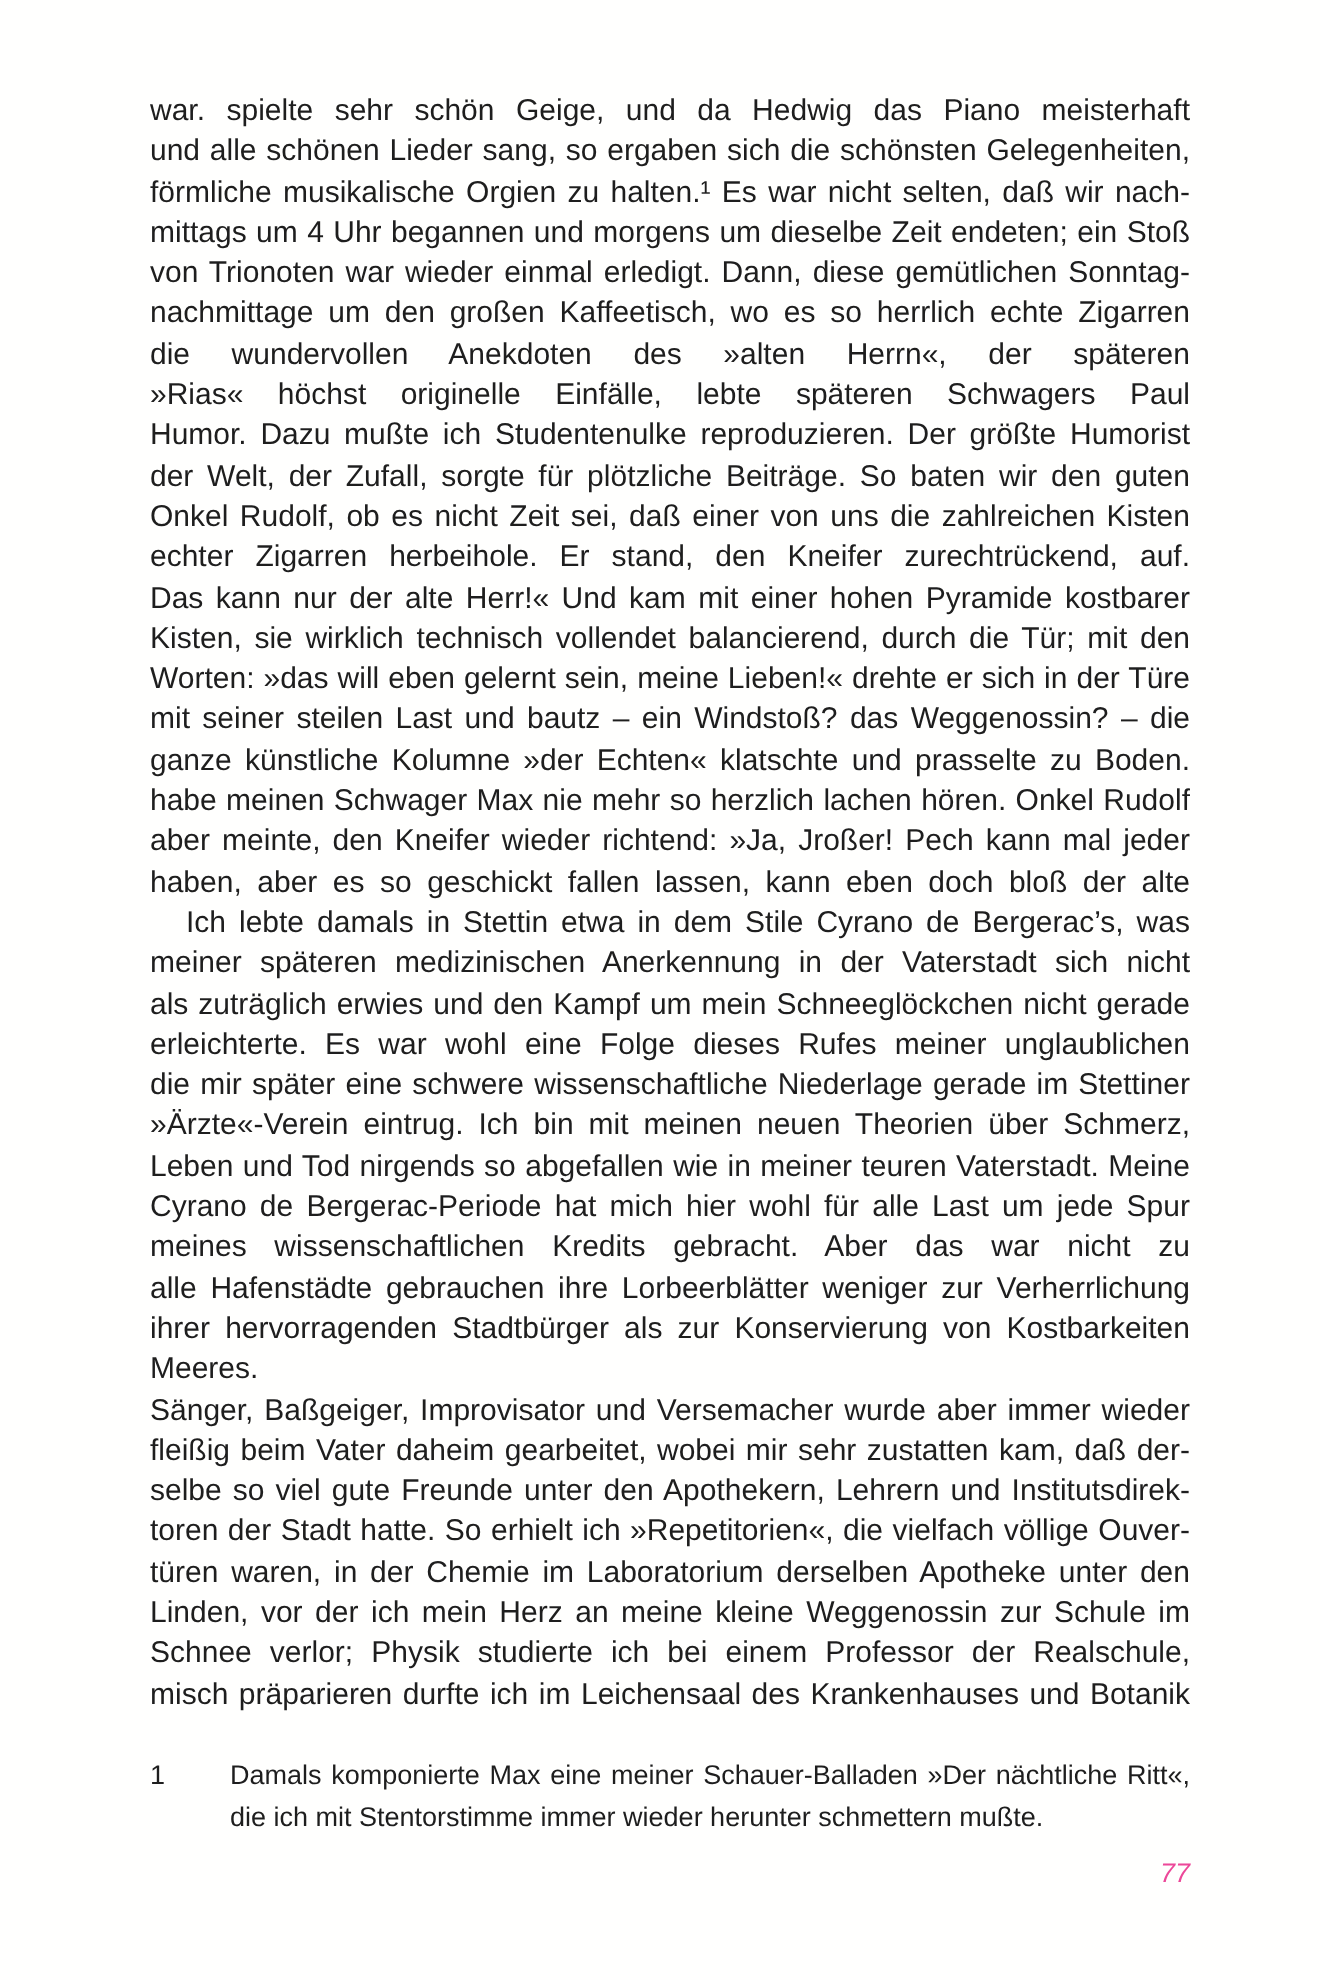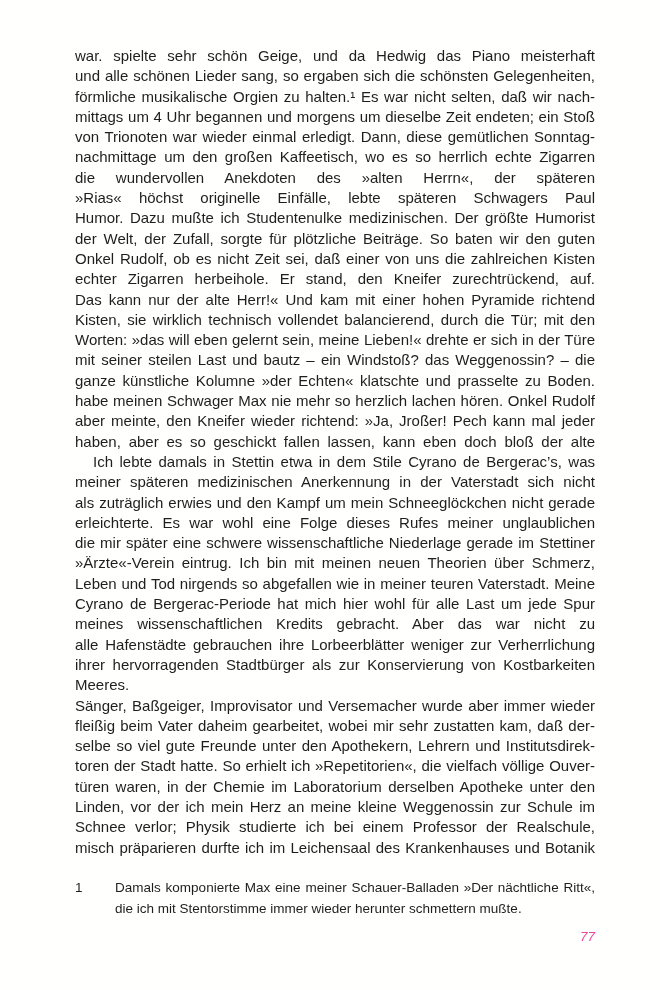--- a/index.html
+++ b/index.html
@@ -80,25 +80,25 @@
 
   <div class="body-text" id="body-text">
       <div class="tline">war. spielte sehr schön Geige, und da Hedwig das Piano meisterhaft beherrschte</div>
       <div class="tline">und alle schönen Lieder sang, so ergaben sich die schönsten Gelegenheiten,</div>
       <div class="tline">förmliche musikalische Orgien zu halten.¹ Es war nicht selten, daß wir nach-</div>
       <div class="tline">mittags um 4 Uhr begannen und morgens um dieselbe Zeit endeten; ein Stoß</div>
       <div class="tline">von Trionoten war wieder einmal erledigt. Dann, diese gemütlichen Sonntag-</div>
       <div class="tline">nachmittage um den großen Kaffeetisch, wo es so herrlich echte Zigarren gab,</div>
       <div class="tline">die wundervollen Anekdoten des »alten Herrn«, der späteren Schwiegermutter</div>
       <div class="tline">»Rias« höchst originelle Einfälle, lebte späteren Schwagers Paul unvergeßlichen</div>
-      <div class="tline">Humor. Dazu mußte ich Studentenulke medizinischen. Der größte Humorist</div>
+      <div class="tline">Humor. Dazu mußte ich Studentenulke reproduzieren. Der größte Humorist</div>
       <div class="tline">der Welt, der Zufall, sorgte für plötzliche Beiträge. So baten wir den guten alten</div>
       <div class="tline">Onkel Rudolf, ob es nicht Zeit sei, daß einer von uns die zahlreichen Kisten</div>
       <div class="tline">echter Zigarren herbeihole. Er stand, den Kneifer zurechtrückend, auf. »Unsinn!</div>
-      <div class="tline">Das kann nur der alte Herr!« Und kam mit einer hohen Pyramide richtend</div>
+      <div class="tline">Das kann nur der alte Herr!« Und kam mit einer hohen Pyramide kostbarer</div>
       <div class="tline">Kisten, sie wirklich technisch vollendet balancierend, durch die Tür; mit den</div>
       <div class="tline">Worten: »das will eben gelernt sein, meine Lieben!« drehte er sich in der Türe</div>
       <div class="tline">mit seiner steilen Last und bautz – ein Windstoß? das Weggenossin? – die</div>
       <div class="tline">ganze künstliche Kolumne »der Echten« klatschte und prasselte zu Boden. Ich</div>
       <div class="tline">habe meinen Schwager Max nie mehr so herzlich lachen hören. Onkel Rudolf</div>
       <div class="tline">aber meinte, den Kneifer wieder richtend: »Ja, Jroßer! Pech kann mal jeder</div>
       <div class="tline">haben, aber es so geschickt fallen lassen, kann eben doch bloß der alte Herr!«</div>
       <div class="tline indent">Ich lebte damals in Stettin etwa in dem Stile Cyrano de Bergerac’s, was</div>
       <div class="tline">meiner späteren medizinischen Anerkennung in der Vaterstadt sich nicht gerade</div>
       <div class="tline">als zuträglich erwies und den Kampf um mein Schneeglöckchen nicht gerade</div>

